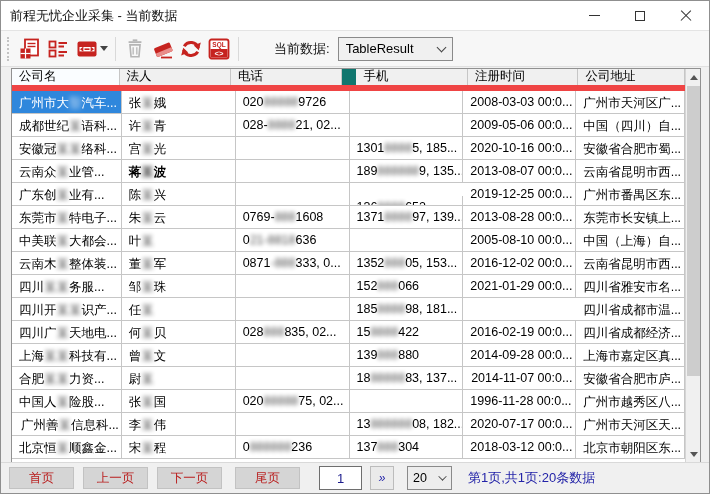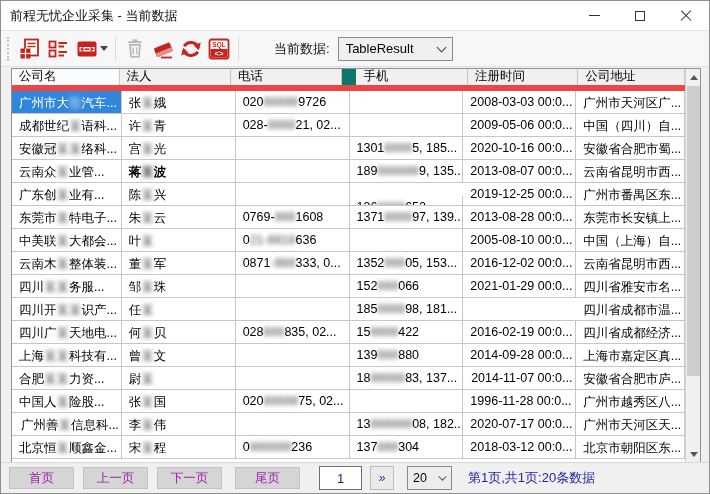--- a/index.html
+++ b/index.html
@@ -72,21 +72,21 @@
   .tri-up { width:0; height:0; border-left:4px solid transparent; border-right:4px solid transparent; border-bottom:5px solid #555; }
   .tri-down { width:0; height:0; border-left:4px solid transparent; border-right:4px solid transparent; border-top:5px solid #555; }
   .sb-thumb { position:absolute; left:1px; top:17px; width:13px; height:290px; background:#cdcdcd; }
   
   .pagebar {
     position:absolute; left:0; right:0; bottom:0; height:31px; background:#f0f0f0;
     border-top:1px solid #d9d9d9; display:flex; align-items:center;
   }
   .pg-btn {
     width:65px; height:22px; background:#d5d5d5; border:1px solid #c2c2c2;
-    color:#a21caf; font-size:12.5px; display:flex; align-items:center; justify-content:center;
+    color:#b91c1c; font-size:12.5px; display:flex; align-items:center; justify-content:center;
   }
   .pg-first { margin-left:8px; } .pg-prev { margin-left:9px; } .pg-next { margin-left:9px; } .pg-last { margin-left:13px; }
   .pg-input {
     margin-left:19px; width:43px; height:24px; border:1px solid #6e6e6e; background:#fff;
     text-align:center; font-size:13px; color:#1c1c8c; font-family:inherit;
   }
   .pg-jump {
     margin-left:8px; width:24px; height:24px; background:#eaeaea; border:1px solid #bcbcbc;
     color:#2323a8; font-size:12px; display:flex; align-items:center; justify-content:center; font-style:italic;
   }

